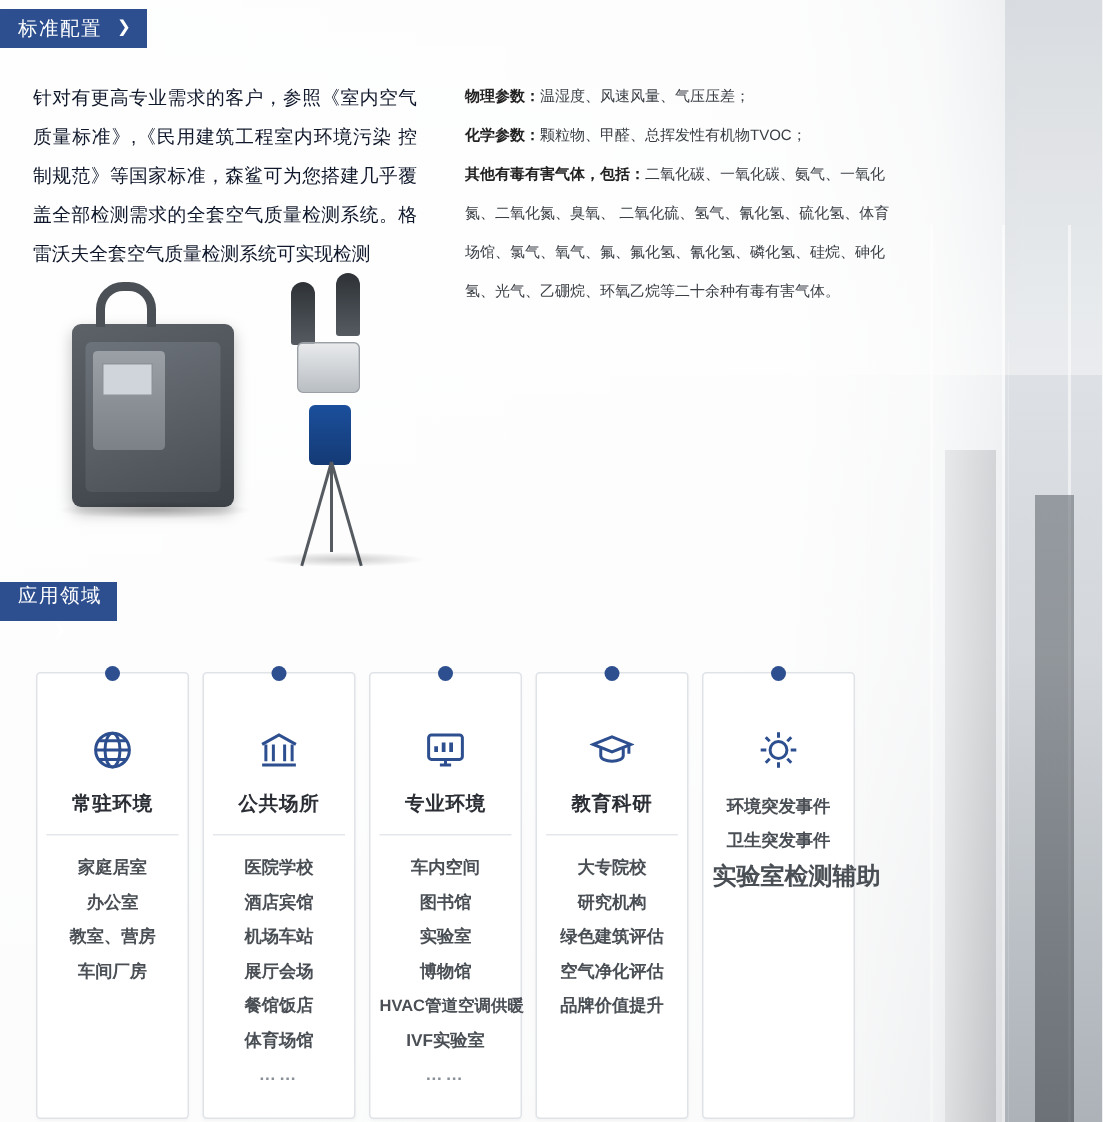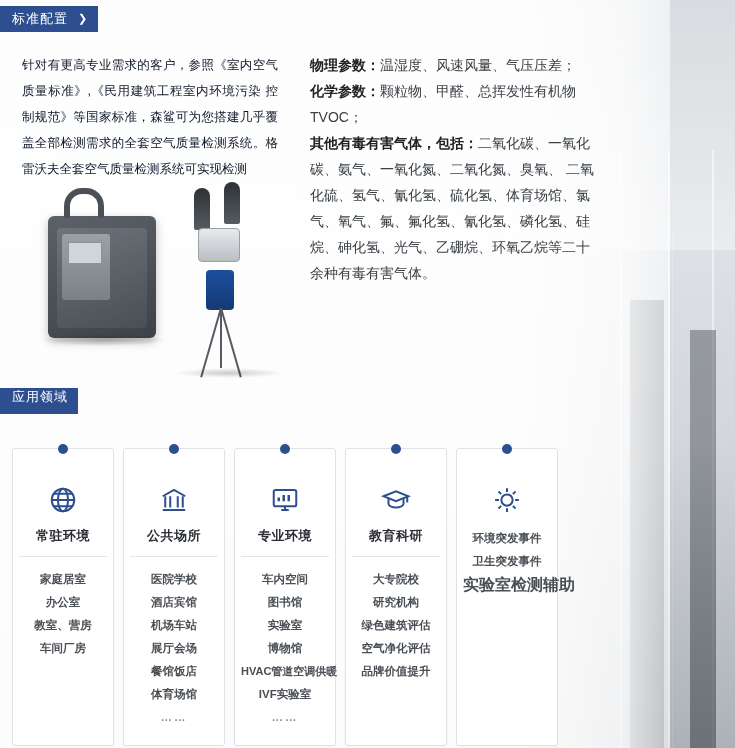--- a/index.html
+++ b/index.html
@@ -84,21 +84,21 @@
     position: absolute;
     left: 22px; top: 52px; width: 256px;
     font-size: 12.5px;
     line-height: 26px;
     color: #0f172a;
     text-align: justify;
   }
   .col-right {
     position: absolute;
     left: 310px; top: 52px; width: 292px;
-    font-size: 14px;
+    font-size: 10px;
     line-height: 26px;
     color: #3a3f45;
   }
   .col-right p { margin: 0; }
   .col-right b { color: #222; font-weight: bold; }
 
   
   .instruments {
     position: absolute;
     left: 30px; top: 178px;
@@ -180,21 +180,21 @@
   .tripod-leg.l3 { left: 40px; top: 130px; height: 60px; }
   .probe-shadow {
     position: absolute;
     left: -6px; top: 190px; width: 110px; height: 10px;
     background: radial-gradient(ellipse at center, rgba(0,0,0,.2), rgba(0,0,0,0) 70%);
   }
 
   
   .cards {
     position: absolute;
-    left: 12px; top: 448px;
+    left: 24px; top: 448px;
     width: 598px;
     display: flex;
     gap: 9px;
   }
   .card {
     position: relative;
     width: 102px;
     min-height: 276px;
     background: #ffffff;
     border: 1px solid #dfe3e8;

